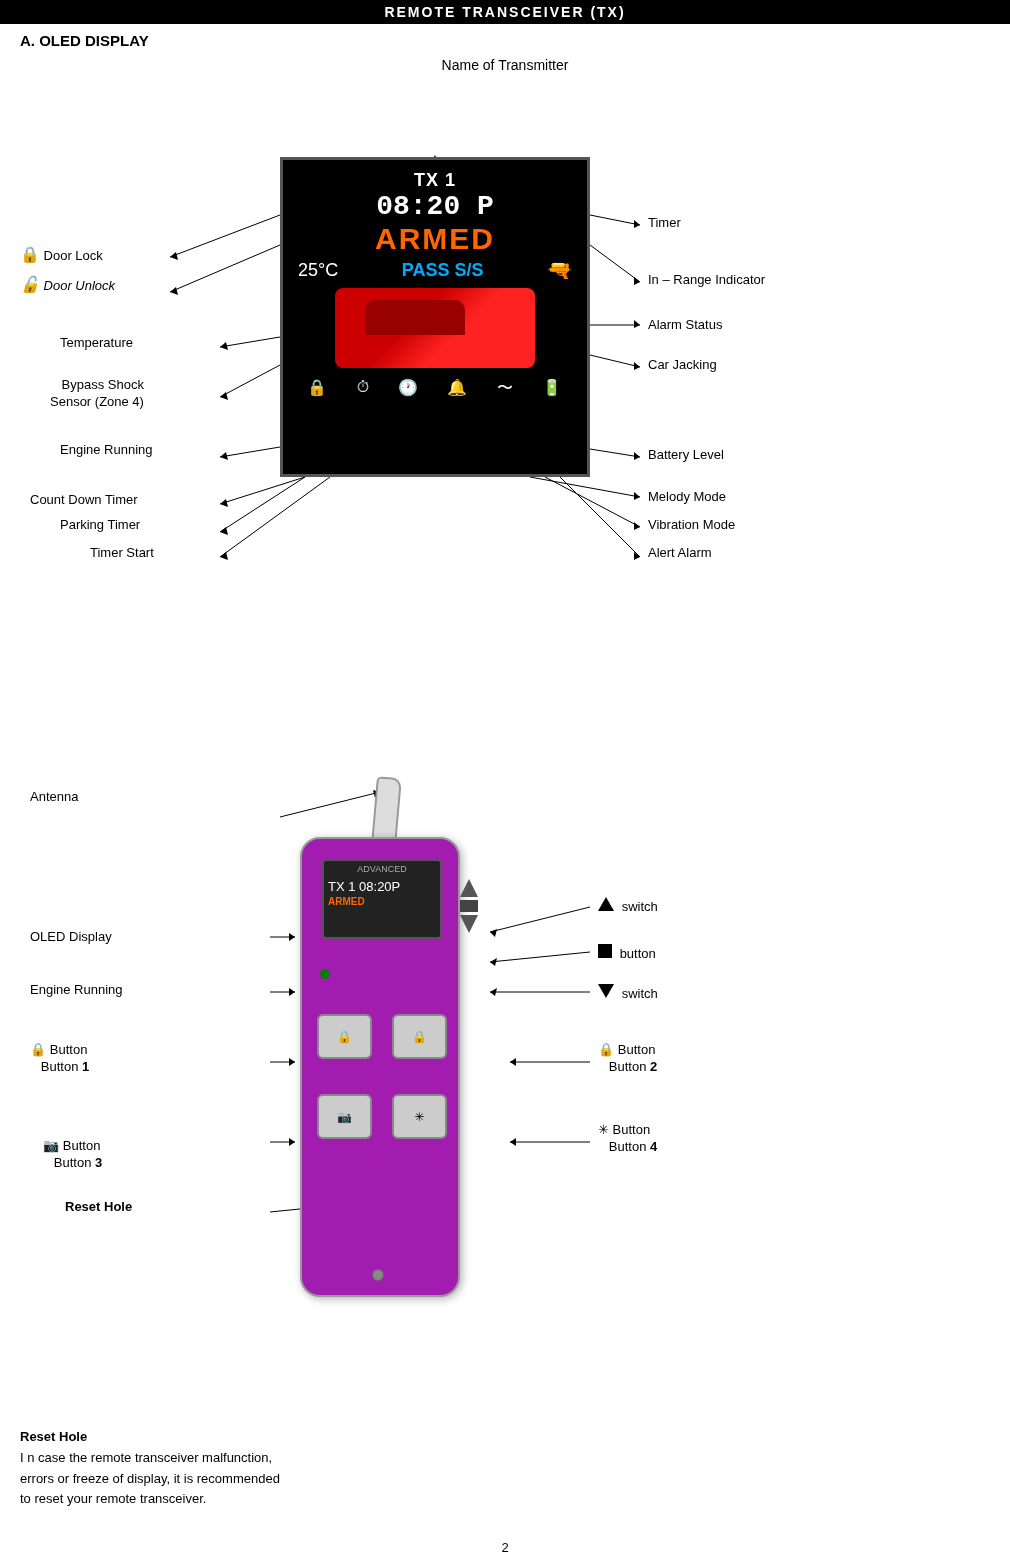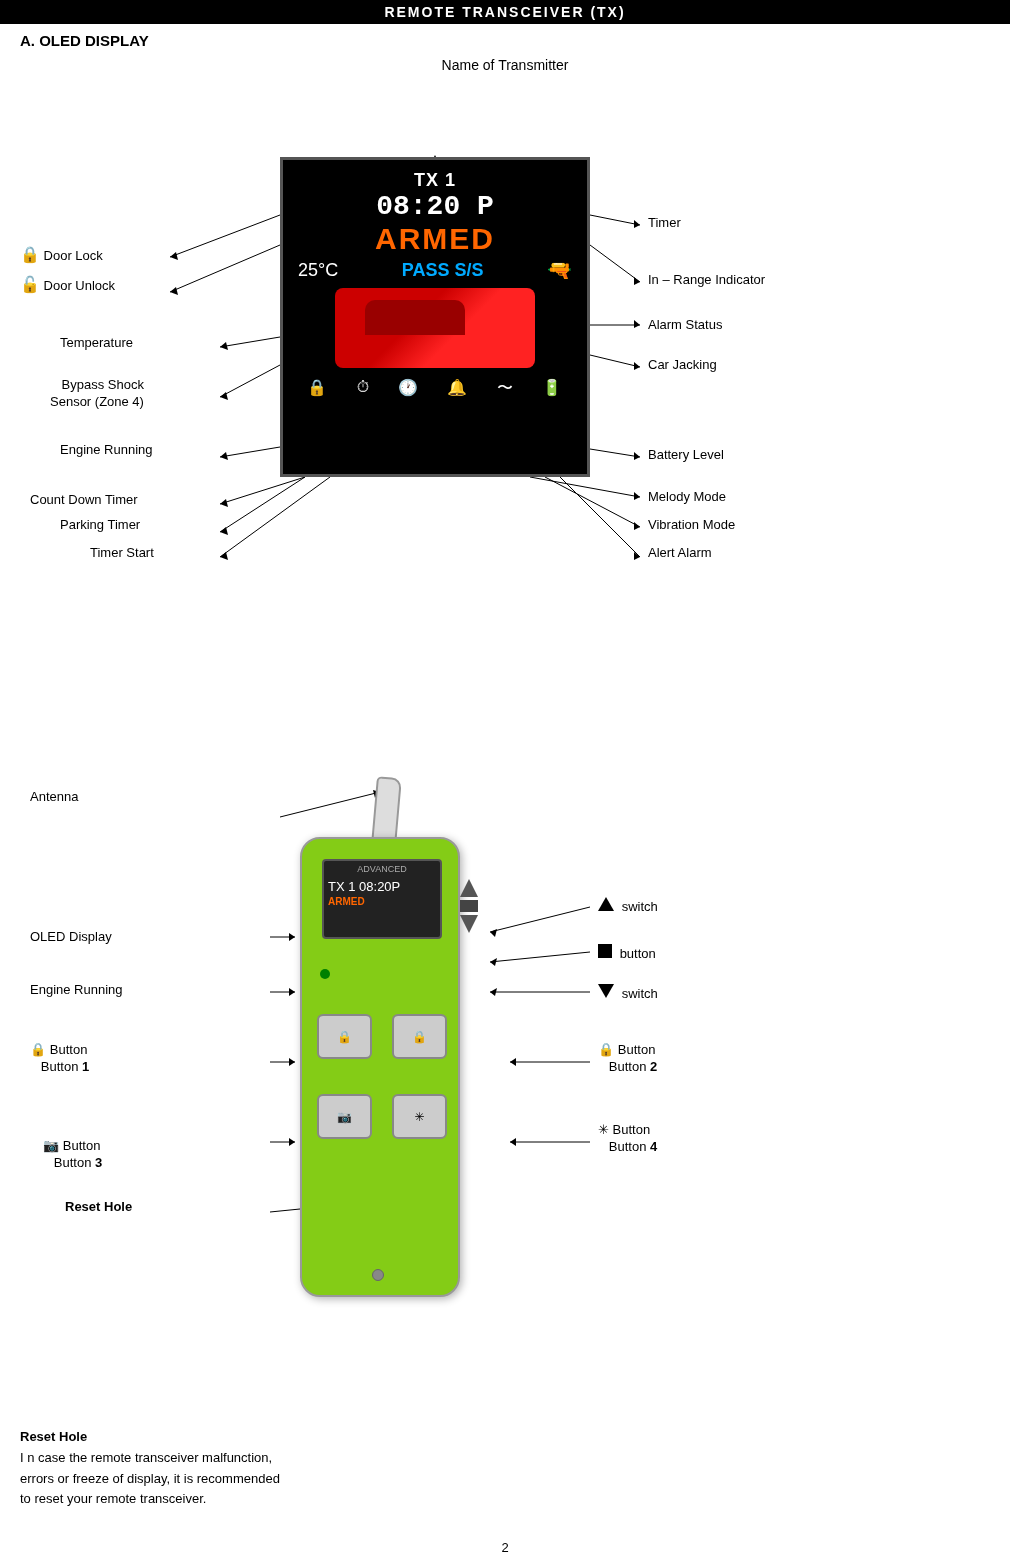--- a/index.html
+++ b/index.html
@@ -156,21 +156,21 @@
       height: 560px;
     }
 
     
     .remote-body {
       position: absolute;
       left: 30px;
       top: 60px;
       width: 160px;
       height: 460px;
-      background: #84cc16;
+      background: #a21caf;
       border: 2px solid #999;
       border-radius: 20px;
       box-shadow: 2px 2px 8px rgba(0,0,0,0.3);
     }
 
     
     .remote-antenna {
       position: absolute;
       left: 100px;
       top: 0px;
@@ -363,21 +363,21 @@
       <span>🔔</span>
       <span>〜</span>
       <span>🔋</span>
     </div>
   </div>
 
   <div class="lbl" style="left:20px; top:148px;">
     <span class="lbl-icon">🔒</span>
     <span>Door Lock</span>
   </div>
-  <div class="lbl" style="left:20px; top:178px;">
+  <div class="lbl" style="left:20px; top:178px;font-style:italic;">
     <span class="lbl-icon">🔓</span>
     <span>Door Unlock</span>
   </div>
   <div class="lbl" style="left:60px; top:238px;">
     <span>Temperature</span>
   </div>
   <div class="lbl" style="left:50px; top:280px; text-align:right; max-width:160px;">
     <span>Bypass Shock<br>Sensor (Zone 4)</span>
   </div>
   <div class="lbl" style="left:60px; top:345px;">

